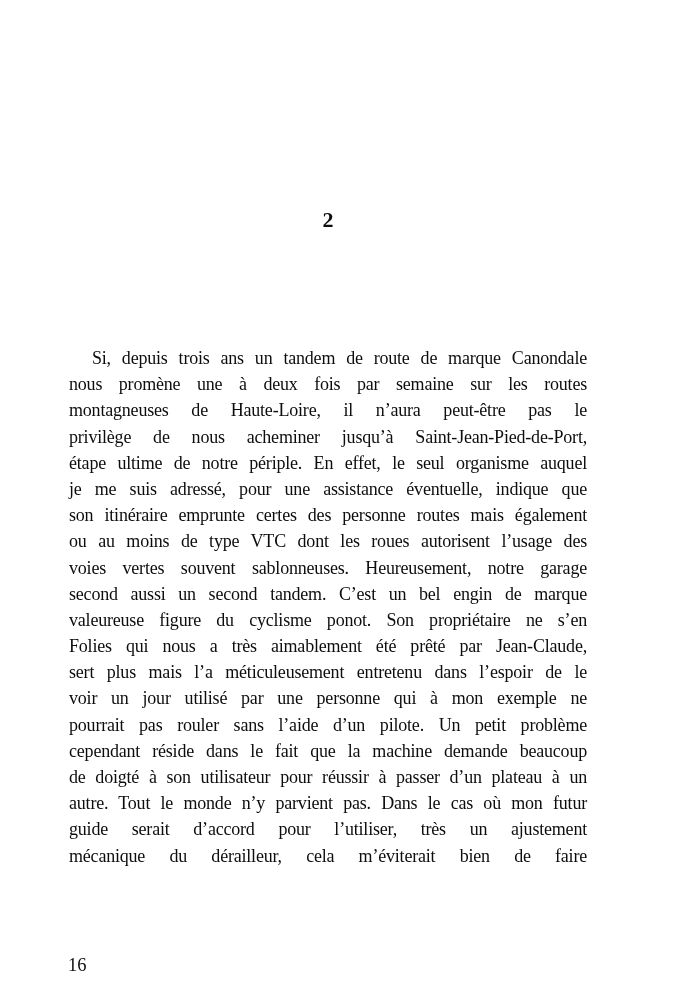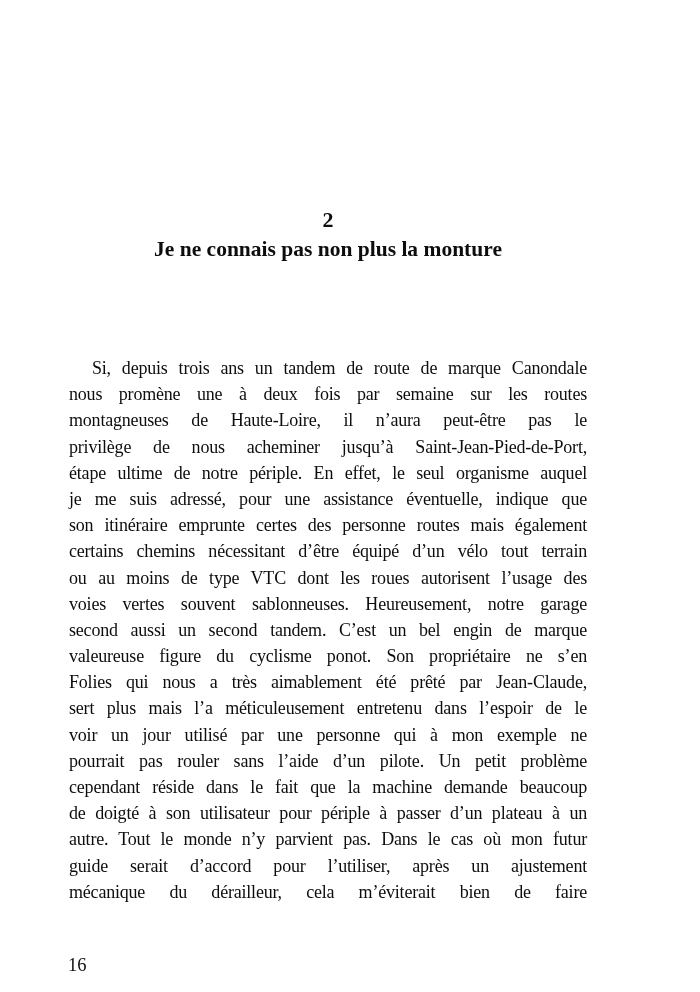--- a/index.html
+++ b/index.html
@@ -30,21 +30,21 @@
     top: 238px;
     left: 69px;
     width: 518px;
     text-align: center;
     font-size: 21.5px;
     font-weight: bold;
     line-height: 1.1;
   }
   .body-text {
     position: absolute;
-    top: 355px;
+    top: 345px;
     left: 69px;
     width: 518px;
     font-size: 18px;
     letter-spacing: -0.2px;
     line-height: 26.2px;
     color: #0d0d0d;
   }
   .line {
     text-align: justify;
     text-align-last: justify;
@@ -65,41 +65,39 @@
     color: #0d0d0d;
   }
 </style>
 </head>
 <body>
 
 <div class="page">
 
   <div class="chapter-number">2</div>
 
-  <div class="chapter-title">Je ne connais pas non plus la monture</div>
 
   <div class="body-text">
     <div class="line indent">Si, depuis trois ans un tandem de route de marque Canondale</div>
     <div class="line">nous promène une à deux fois par semaine sur les routes</div>
     <div class="line">montagneuses de Haute-Loire, il n’aura peut-être pas le</div>
     <div class="line">privilège de nous acheminer jusqu’à Saint-Jean-Pied-de-Port,</div>
     <div class="line">étape ultime de notre périple. En effet, le seul organisme auquel</div>
     <div class="line">je me suis adressé, pour une assistance éventuelle, indique que</div>
     <div class="line">son itinéraire emprunte certes des personne routes mais également</div>
-    <div class="line">certains chemins nécessitant d’être équipé d’un vélo tout terrain</div>
     <div class="line">ou au moins de type VTC dont les roues autorisent l’usage des</div>
     <div class="line">voies vertes souvent sablonneuses. Heureusement, notre garage</div>
     <div class="line">second aussi un second tandem. C’est un bel engin de marque</div>
     <div class="line">valeureuse figure du cyclisme ponot. Son propriétaire ne s’en</div>
     <div class="line">Folies qui nous a très aimablement été prêté par Jean-Claude,</div>
     <div class="line">sert plus mais l’a méticuleusement entretenu dans l’espoir de le</div>
     <div class="line">voir un jour utilisé par une personne qui à mon exemple ne</div>
     <div class="line">pourrait pas rouler sans l’aide d’un pilote. Un petit problème</div>
     <div class="line">cependant réside dans le fait que la machine demande beaucoup</div>
-    <div class="line">de doigté à son utilisateur pour périple à passer d’un plateau à un</div>
+    <div class="line">de doigté à son utilisateur pour réussir à passer d’un plateau à un</div>
     <div class="line">autre. Tout le monde n’y parvient pas. Dans le cas où mon futur</div>
-    <div class="line">guide serait d’accord pour l’utiliser, après un ajustement</div>
+    <div class="line">guide serait d’accord pour l’utiliser, très un ajustement</div>
     <div class="line">mécanique du dérailleur, cela m’éviterait bien de faire</div>
   </div>
 
   <div class="page-number">16</div>
 
 </div>
 
 </body></html>

